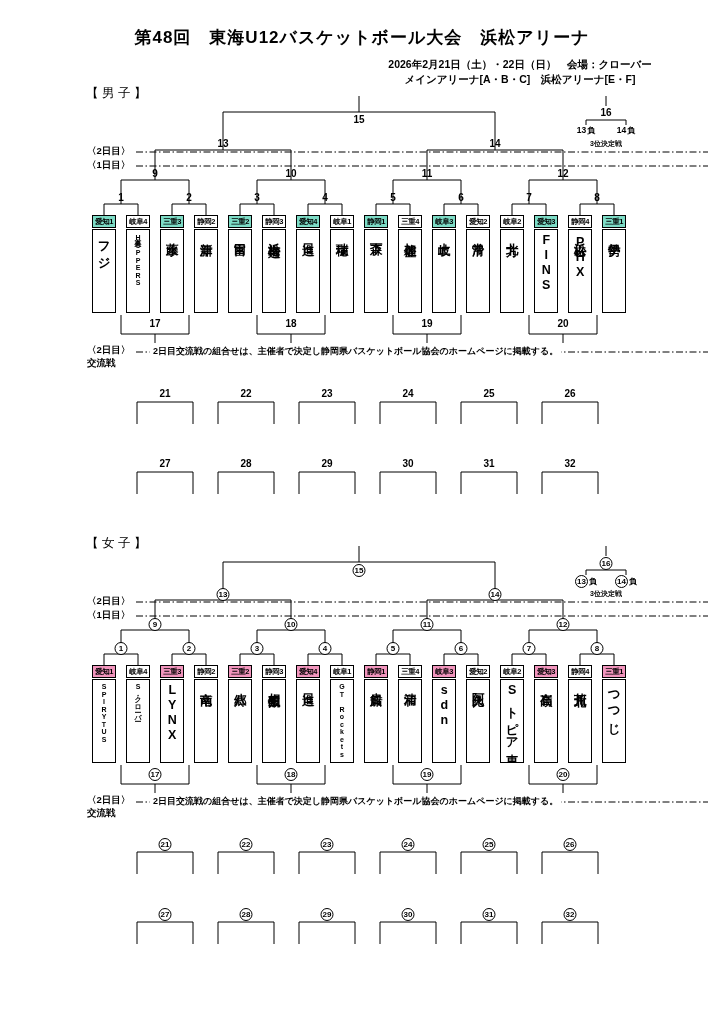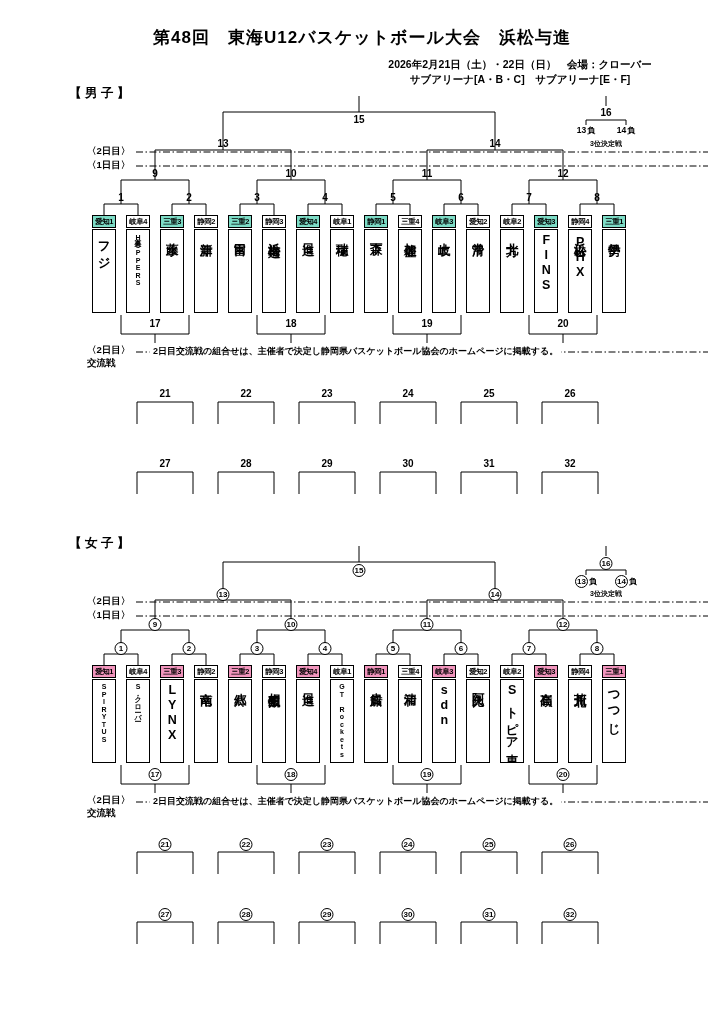--- a/index.html
+++ b/index.html
@@ -4,21 +4,21 @@
 <style>
   html,body{margin:0;padding:0;background:#fff;}
   body{width:724px;height:1024px;position:relative;overflow:hidden;
        font-family:"Liberation Sans","DejaVu Sans",sans-serif;color:#000;}
   .title{position:absolute;top:26px;left:0;width:724px;text-align:center;
          font-size:17px;font-weight:bold;letter-spacing:1px;}
   .sub{position:absolute;left:330px;width:380px;text-align:center;
        font-weight:bold;font-size:10.5px;}
   .section{position:absolute;left:0;width:724px;height:412px;}
   svg.lines{position:absolute;left:0;top:0;overflow:visible;}
-  .sec-label{position:absolute;left:69px;top:-3px;font-size:12.5px;font-weight:bold;}
+  .sec-label{position:absolute;left:86px;top:-3px;font-size:12.5px;font-weight:normal;}
   .day-label{position:absolute;font-size:9.5px;font-weight:bold;line-height:12px;
              background:#fff;padding:0 1px;white-space:nowrap;}
   .note{position:absolute;left:150px;top:257px;font-size:9px;font-weight:bold;
         background:#fff;padding:0 3px;white-space:nowrap;}
   .third-caption{position:absolute;left:574px;top:51px;width:64px;text-align:center;
                  font-size:7px;font-weight:bold;}
   .num{position:absolute;transform:translateX(-50%);display:flex;align-items:center;
        white-space:nowrap;font-weight:bold;}
   .num .plain{font-size:10px;line-height:11px;}
   .num.loser .plain{font-size:8.5px;}
@@ -31,23 +31,23 @@
         align-items:center;justify-content:center;background:#fff;white-space:nowrap;}
   .tname{position:absolute;width:24px;height:84px;border:1px solid #000;box-sizing:border-box;
          display:flex;justify-content:center;background:#fff;padding-top:3px;overflow:hidden;}
   .tname span{writing-mode:vertical-rl;text-orientation:upright;font-size:12.5px;
               font-weight:bold;letter-spacing:1px;line-height:1;}
   .tname.small span{font-size:7px;letter-spacing:0.5px;}
 </style>
 </head>
 <body>
 
-<div class="title">第48回　東海U12バスケットボール大会　浜松与進</div>
+<div class="title">第48回　東海U12バスケットボール大会　浜松アリーナ</div>
 <div class="sub" style="top:58px">2026年2月21日（土）・22日（日）　会場：クローバー</div>
-<div class="sub" style="top:73px">サブアリーナ[A・B・C]　サブアリーナ[E・F]</div>
+<div class="sub" style="top:73px">メインアリーナ[A・B・C]　浜松アリーナ[E・F]</div>
 
 <div class="section" id="sec0" style="top:88px">
   <svg class="lines" width="724" height="412">
       <line x1="359" y1="8" x2="359" y2="24" stroke="#000" stroke-width="1"></line>
       <line x1="223" y1="24" x2="495" y2="24" stroke="#000" stroke-width="1"></line>
       <line x1="223" y1="24" x2="223" y2="62" stroke="#000" stroke-width="1"></line>
       <line x1="495" y1="24" x2="495" y2="62" stroke="#000" stroke-width="1"></line>
       <line x1="155" y1="62" x2="291" y2="62" stroke="#000" stroke-width="1"></line>
       <line x1="427" y1="62" x2="563" y2="62" stroke="#000" stroke-width="1"></line>
       <line x1="155" y1="62" x2="155" y2="92" stroke="#000" stroke-width="1"></line>

